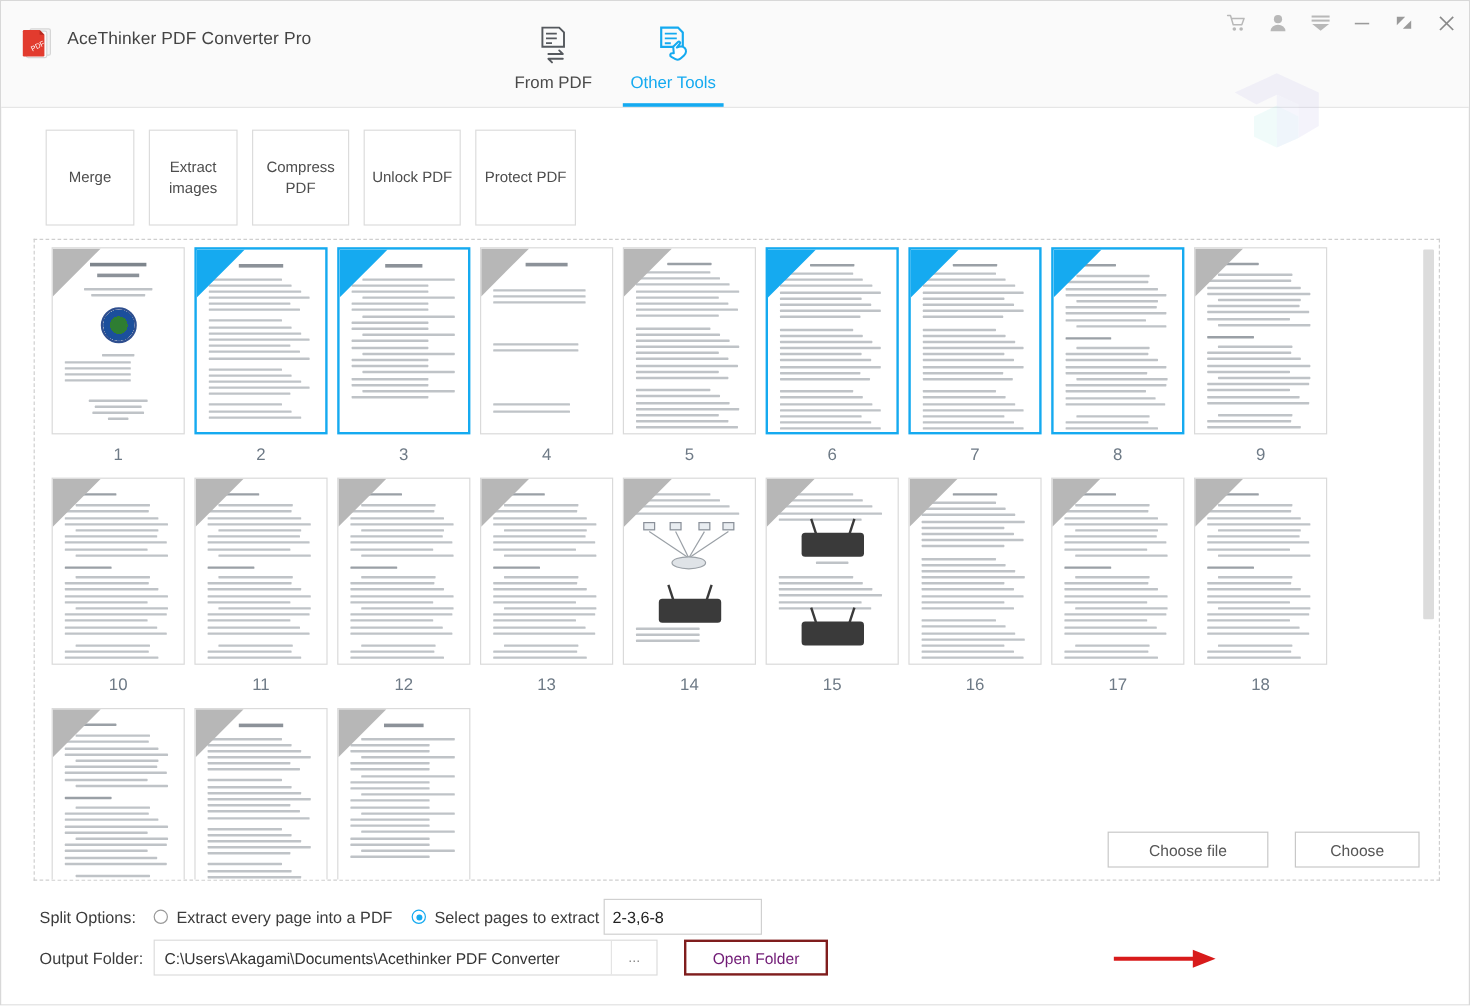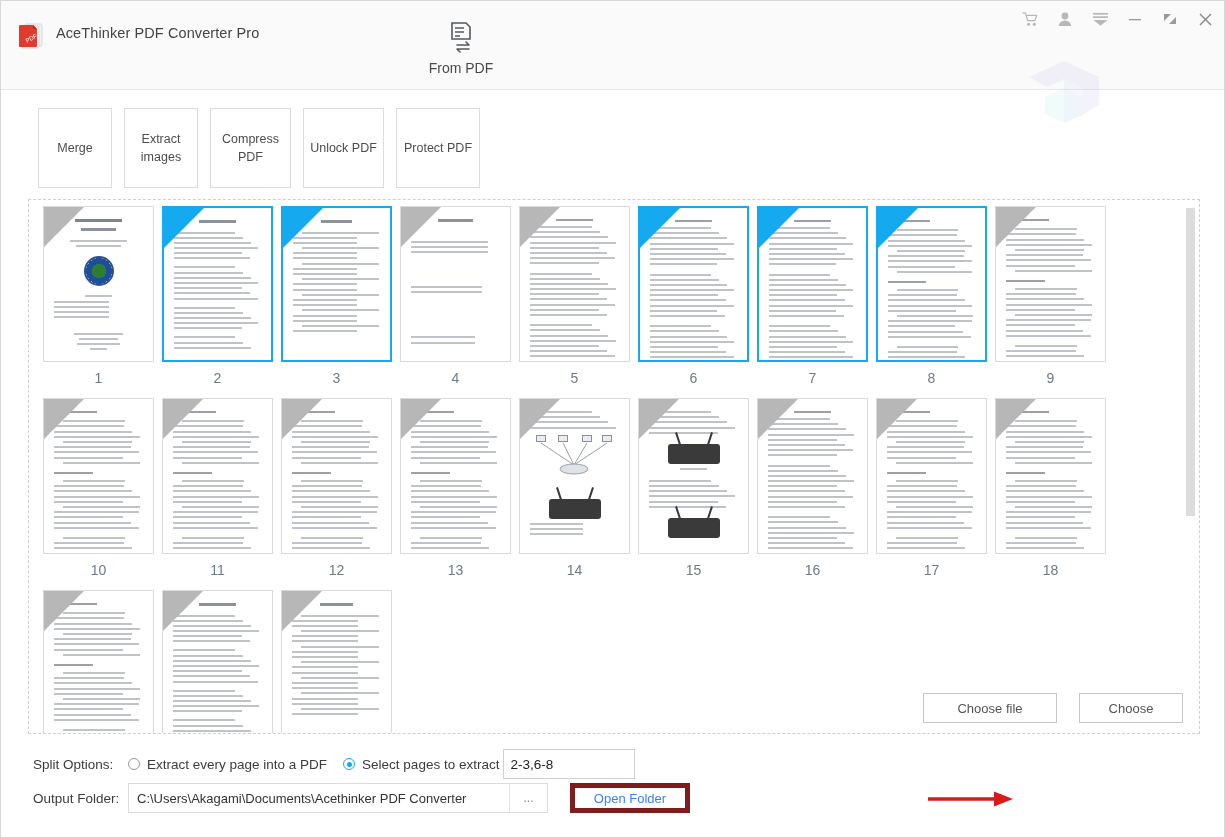--- a/index.html
+++ b/index.html
@@ -229,22 +229,22 @@
   .path-text {
     flex: 1; padding: 0 8px; font-size: 13px; color: #333;
     white-space: nowrap; overflow: hidden;
   }
   .path-dots {
     width: 38px; height: 28px; border-left: 1px solid #e4e4e4;
     display:flex; align-items:center; justify-content:center;
     font-size: 12px; color: #888; cursor: pointer;
   }
   .openfolder {
-    width: 120px; height: 30px; border: 5px solid #7f1d1d; background: #fff;
-    font-size: 13px; color: #3b82f6; display:flex; align-items:center;
+    width: 120px; height: 30px; border: 2px solid #7f1d1d; background: #fff;
+    font-size: 13px; color: #701a75; display:flex; align-items:center;
     justify-content:center; cursor:pointer; margin-left: 22px;
   }
 
   
   .convert-btn {
     position: absolute; left: 1013px; top: 777px;
     width: 179px; height: 40px; background: #02a7f0;
     display: flex; align-items: center; justify-content: center;
     gap: 8px; cursor: pointer;
     color: #fff; font-size: 16px;
@@ -279,20 +279,32 @@
             <line x1="12" y1="9" x2="21" y2="9" stroke="#55595e" stroke-width="1.5"></line>
             <line x1="12" y1="13" x2="21" y2="13" stroke="#55595e" stroke-width="1.5"></line>
             <line x1="12" y1="17" x2="17" y2="17" stroke="#55595e" stroke-width="1.5"></line>
             <path d="M14 26 h12 l-3 -3 M26 30 h-12 l3 3" fill="none" stroke="#55595e" stroke-width="1.6" stroke-linecap="round" stroke-linejoin="round"></path>
           </svg>
         </span>
         <span class="tlabel">From PDF</span>
       </div>
 
 
+      <div class="navtab active">
+        <span class="ticon">
+          <svg width="36" height="36" viewBox="0 0 36 36">
+            <path d="M8 4 h14 l4 4 v12 h-18 z" fill="none" stroke="#15aaf0" stroke-width="1.8"></path>
+            <line x1="11" y1="9" x2="21" y2="9" stroke="#15aaf0" stroke-width="1.6"></line>
+            <line x1="11" y1="13" x2="21" y2="13" stroke="#15aaf0" stroke-width="1.6"></line>
+            <line x1="11" y1="17" x2="16" y2="17" stroke="#15aaf0" stroke-width="1.6"></line>
+            <path d="M18 20 l4 -4 c1 -1 2.5 0.3 1.6 1.4 l-2.6 3.2 c2.5 -1 5 -1.2 6.6 0.4 c1.6 1.6 1.4 4.3 -0.6 6.2 l-2.6 2.4 c-1.2 1.1 -3 1.4 -4.5 0.6 l-3.4 -1.8 c-1.6 -0.9 -1.2 -3 0.6 -3 h1.4 z" fill="#fff" stroke="#15aaf0" stroke-width="1.7" stroke-linejoin="round"></path>
+          </svg>
+        </span>
+        <span class="tlabel">Other Tools</span>
+      </div>
 
 
     </div>
 
     <div class="wintools">
       <span class="wintool">
         <svg width="17" height="16" viewBox="0 0 18 17">
           <path d="M1 2 h2.6 l2.4 8.2 h7.6 l2-5.6 h-11" fill="none" stroke="#b8b8b8" stroke-width="1.3" stroke-linecap="round" stroke-linejoin="round"></path>
           <circle cx="7" cy="14" r="1.6" fill="#b8b8b8"></circle>
           <circle cx="13" cy="14" r="1.6" fill="#b8b8b8"></circle>

